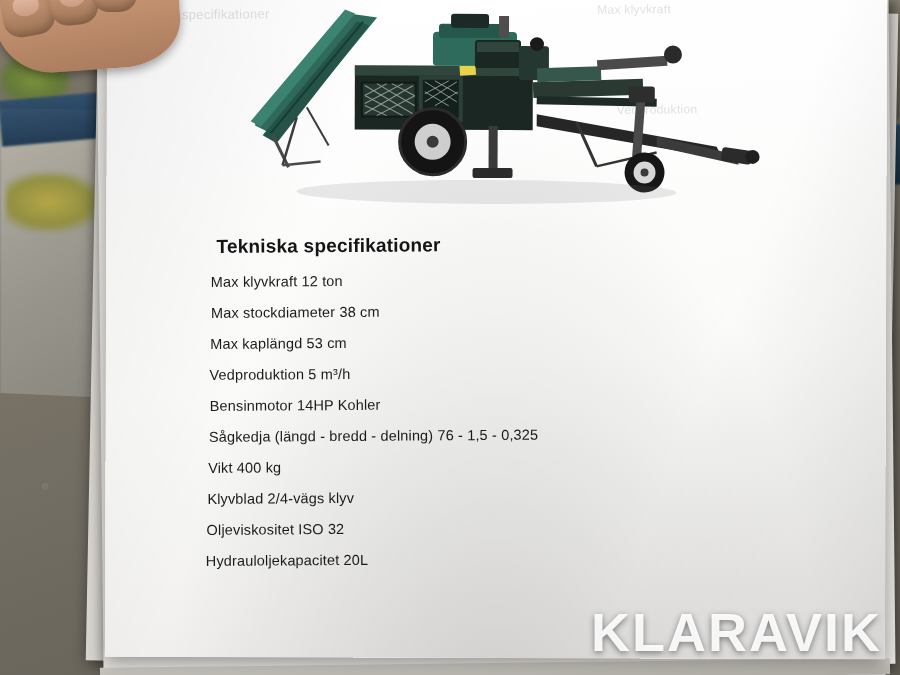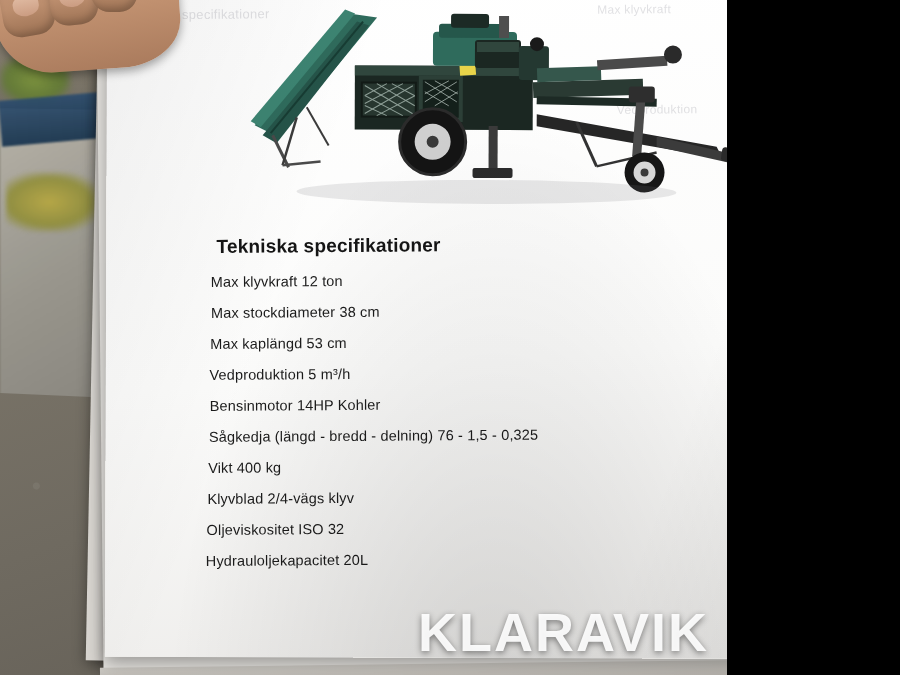--- a/index.html
+++ b/index.html
@@ -5,21 +5,21 @@
   html, body {
     margin: 0;
     padding: 0;
     background: #000;
   }
   body {
     font-family: "Liberation Sans", sans-serif;
   }
   .scene {
     position: relative;
-    width: 727px;
+    width: 900px;
     height: 675px;
     overflow: hidden;
     background: #6d28d9;
   }
 
   
   .bg-gravel {
     position: absolute;
     inset: 0;
     background:

